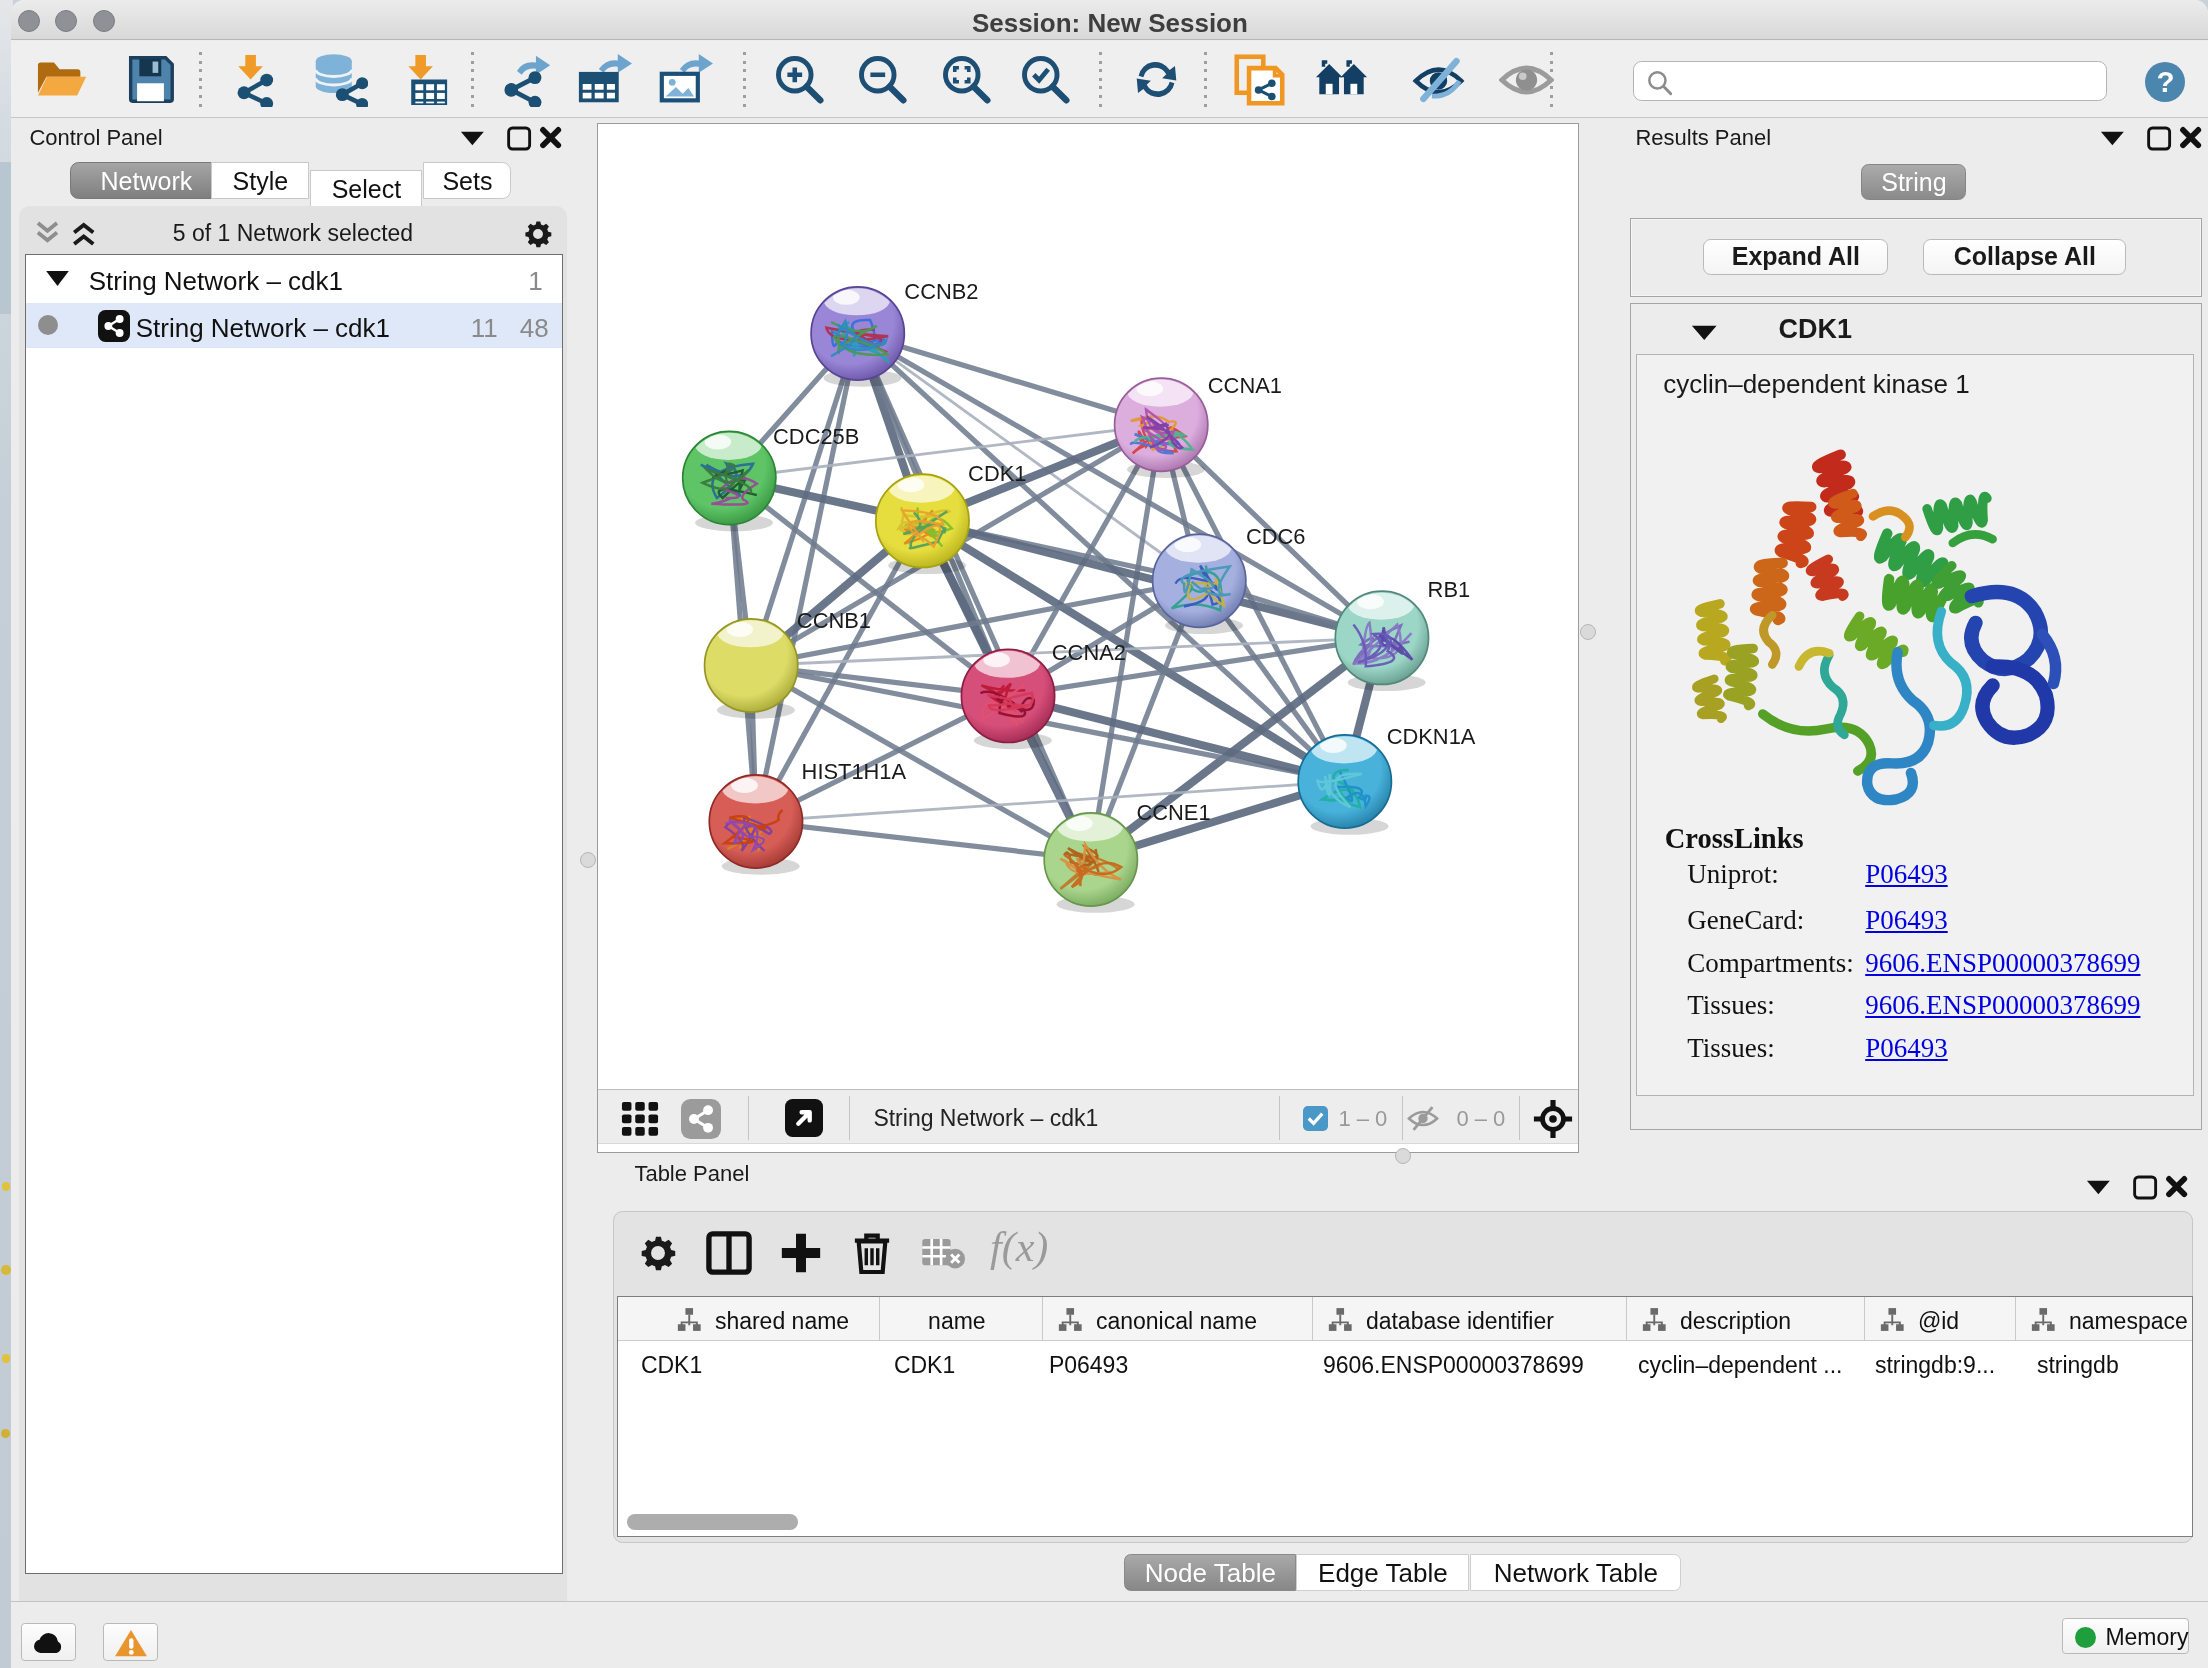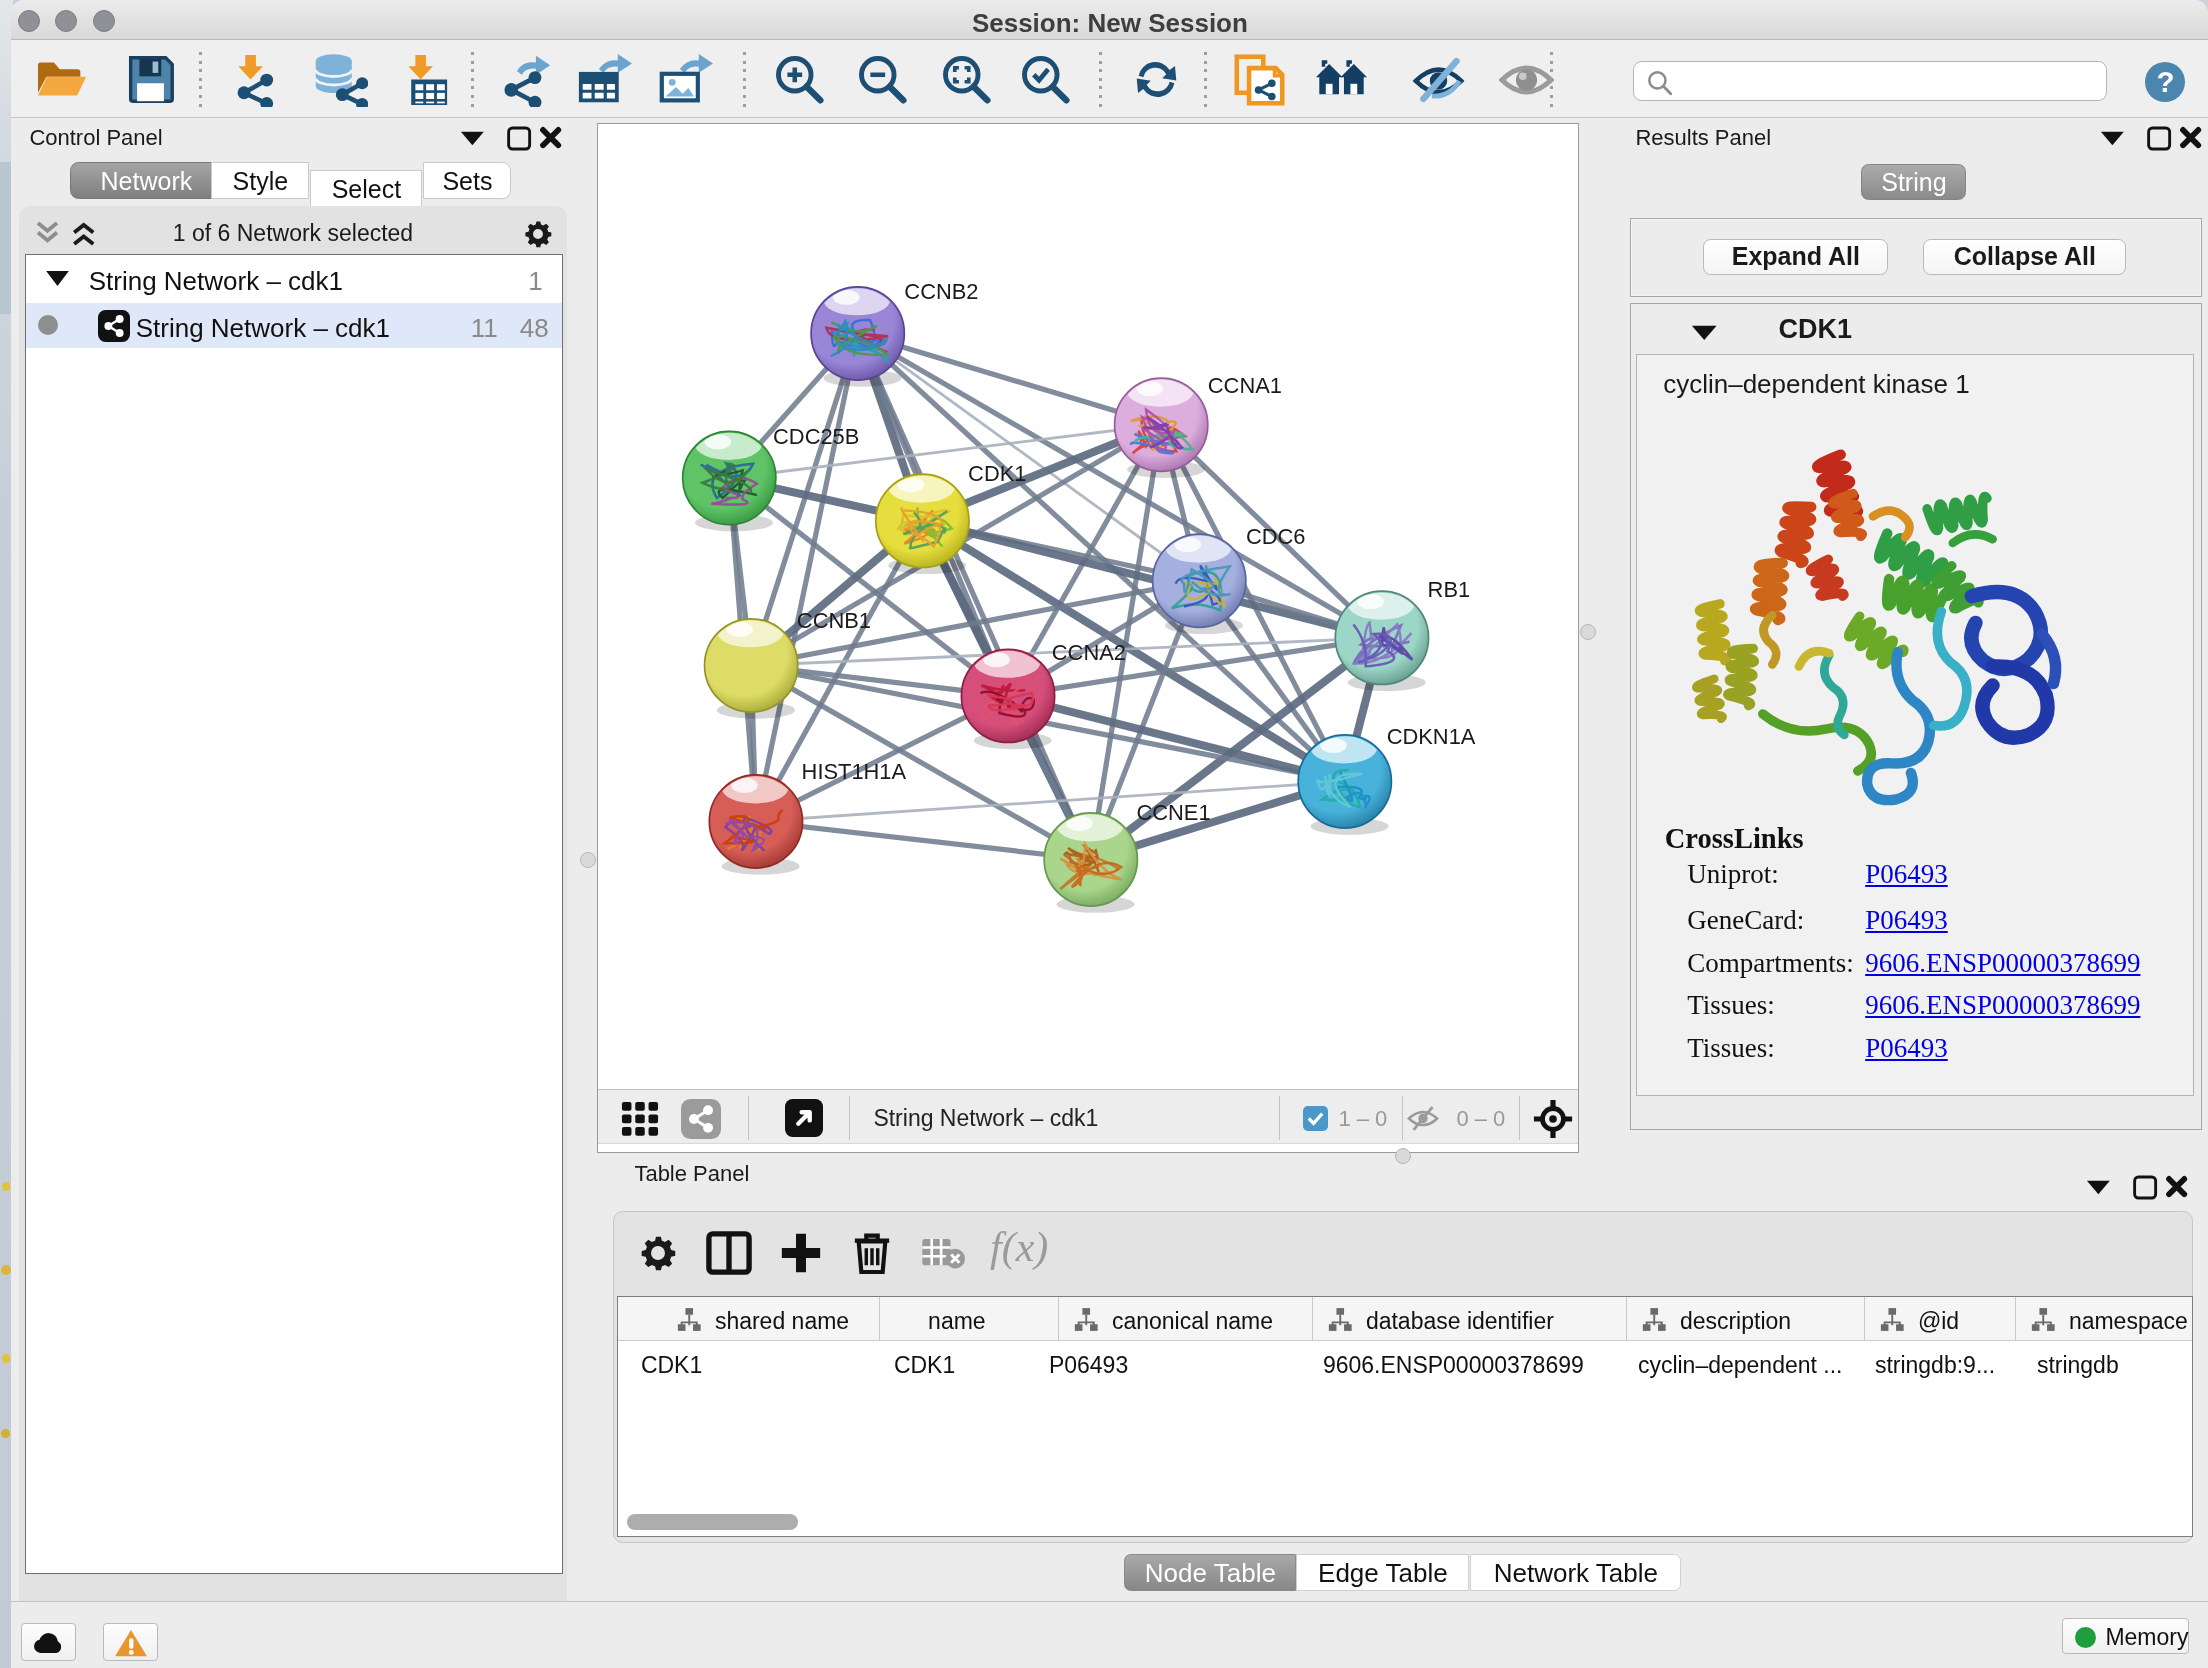--- a/index.html
+++ b/index.html
@@ -265,21 +265,21 @@
     <svg class="pctl" style="left:448px; top:6.7px;" width="105" height="25" viewBox="0 0 110 26">
       <path d="M2 6 L26 6 L14 20 Z" fill="#111"></path>
       <rect x="52" y="2" width="22" height="22" rx="4" fill="none" stroke="#111" stroke-width="3"></rect>
       <path d="M88 4 L104 20 M104 4 L88 20" stroke="#111" stroke-width="6" stroke-linecap="round"></path>
     </svg>
     <div class="tab tabsel" style="left:59px; width:152px; border-radius:8.6px 0 0 8.6px;">Network</div>
     <div class="tab" style="left:200px; width:98px;">Style</div>
     <div class="tab" style="left:299px; width:112px;margin-top:8px;">Select</div>
     <div class="tab" style="left:412px; width:88px; border-radius:0 8.6px 8.6px 0;">Sets</div>
     <div id="subpanel">
-      <div id="selbar">1 of 6 Network selected</div>
+      <div id="selbar">5 of 1 Network selected</div>
       <svg class="icon-abs" style="left:17px; top:15px;" width="63" height="27" viewBox="0 0 66 28">
         <path d="M2 2 L12 10 L22 2 M2 12 L12 20 L22 12" stroke="#8e8e8e" stroke-width="4" fill="none"></path>
         <path d="M40 12 L50 4 L60 12 M40 24 L50 16 L60 24" stroke="#1a1a1a" stroke-width="4" fill="none"></path>
       </svg>
       <svg class="icon-abs" style="left:502px; top:10.5px;" width="34" height="34" viewBox="0 0 24 24">
         <path fill="#1a1a1a" d="M12 8.5A3.5 3.5 0 1 0 12 15.5 3.5 3.5 0 0 0 12 8.5zm9.4 5l-2.2.6a7.4 7.4 0 0 1-.7 1.7l1.2 2-1.9 1.9-2-1.2a7.4 7.4 0 0 1-1.7.7l-.5 2.2h-2.7l-.5-2.2a7.4 7.4 0 0 1-1.7-.7l-2 1.2-1.9-1.9 1.2-2a7.4 7.4 0 0 1-.7-1.7l-2.2-.5v-2.7l2.2-.5a7.4 7.4 0 0 1 .7-1.7l-1.2-2 1.9-1.9 2 1.2a7.4 7.4 0 0 1 1.7-.7l.5-2.2h2.7l.5 2.2a7.4 7.4 0 0 1 1.7.7l2-1.2 1.9 1.9-1.2 2a7.4 7.4 0 0 1 .7 1.7l2.2.5z"></path>
       </svg>
       <div id="netlist">
         <div id="row1">
           <svg class="icon-abs" style="left:19px; top:15px;" width="25" height="17" viewBox="0 0 26 18">
@@ -728,21 +728,21 @@
 <rect x="11" y="1" width="8" height="7" fill="#6a6a6a"></rect>
 <path d="M15 8 V13 M7 19 V16 H23 V19 M15 13 V19" stroke="#6a6a6a" stroke-width="2" fill="none"></path>
 <rect x="3" y="18" width="8" height="7" fill="#6a6a6a"></rect>
 <rect x="19" y="18" width="8" height="7" fill="#6a6a6a"></rect>
 </svg>
               <span style="position:absolute; left:53px; top:10.5px; font-size:23px; color:#111; white-space:nowrap;">shared name</span>
             </div>
 <div style="position:absolute; left:261px; top:0; width:155px; height:44px; border-left:1.9px solid #c9c9c9;">
               <span style="position:absolute; left:0; width:100%; text-align:center; top:10.5px; font-size:23px; color:#111;">name</span>
             </div>
-<div style="position:absolute; left:440px; top:0; width:223px; height:44px; border-left:1.9px solid #c9c9c9;">
+<div style="position:absolute; left:424px; top:0; width:223px; height:44px; border-left:1.9px solid #c9c9c9;">
               <svg width="28.5" height="25" viewBox="0 0 30 26" style="position:absolute; left:13.3px; top:9.5px;">
 <rect x="11" y="1" width="8" height="7" fill="#6a6a6a"></rect>
 <path d="M15 8 V13 M7 19 V16 H23 V19 M15 13 V19" stroke="#6a6a6a" stroke-width="2" fill="none"></path>
 <rect x="3" y="18" width="8" height="7" fill="#6a6a6a"></rect>
 <rect x="19" y="18" width="8" height="7" fill="#6a6a6a"></rect>
 </svg>
               <span style="position:absolute; left:53px; top:10.5px; font-size:23px; color:#111; white-space:nowrap;">canonical name</span>
             </div>
 <div style="position:absolute; left:694px; top:0; width:314px; height:44px; border-left:1.9px solid #c9c9c9;">
               <svg width="28.5" height="25" viewBox="0 0 30 26" style="position:absolute; left:13.3px; top:9.5px;">

